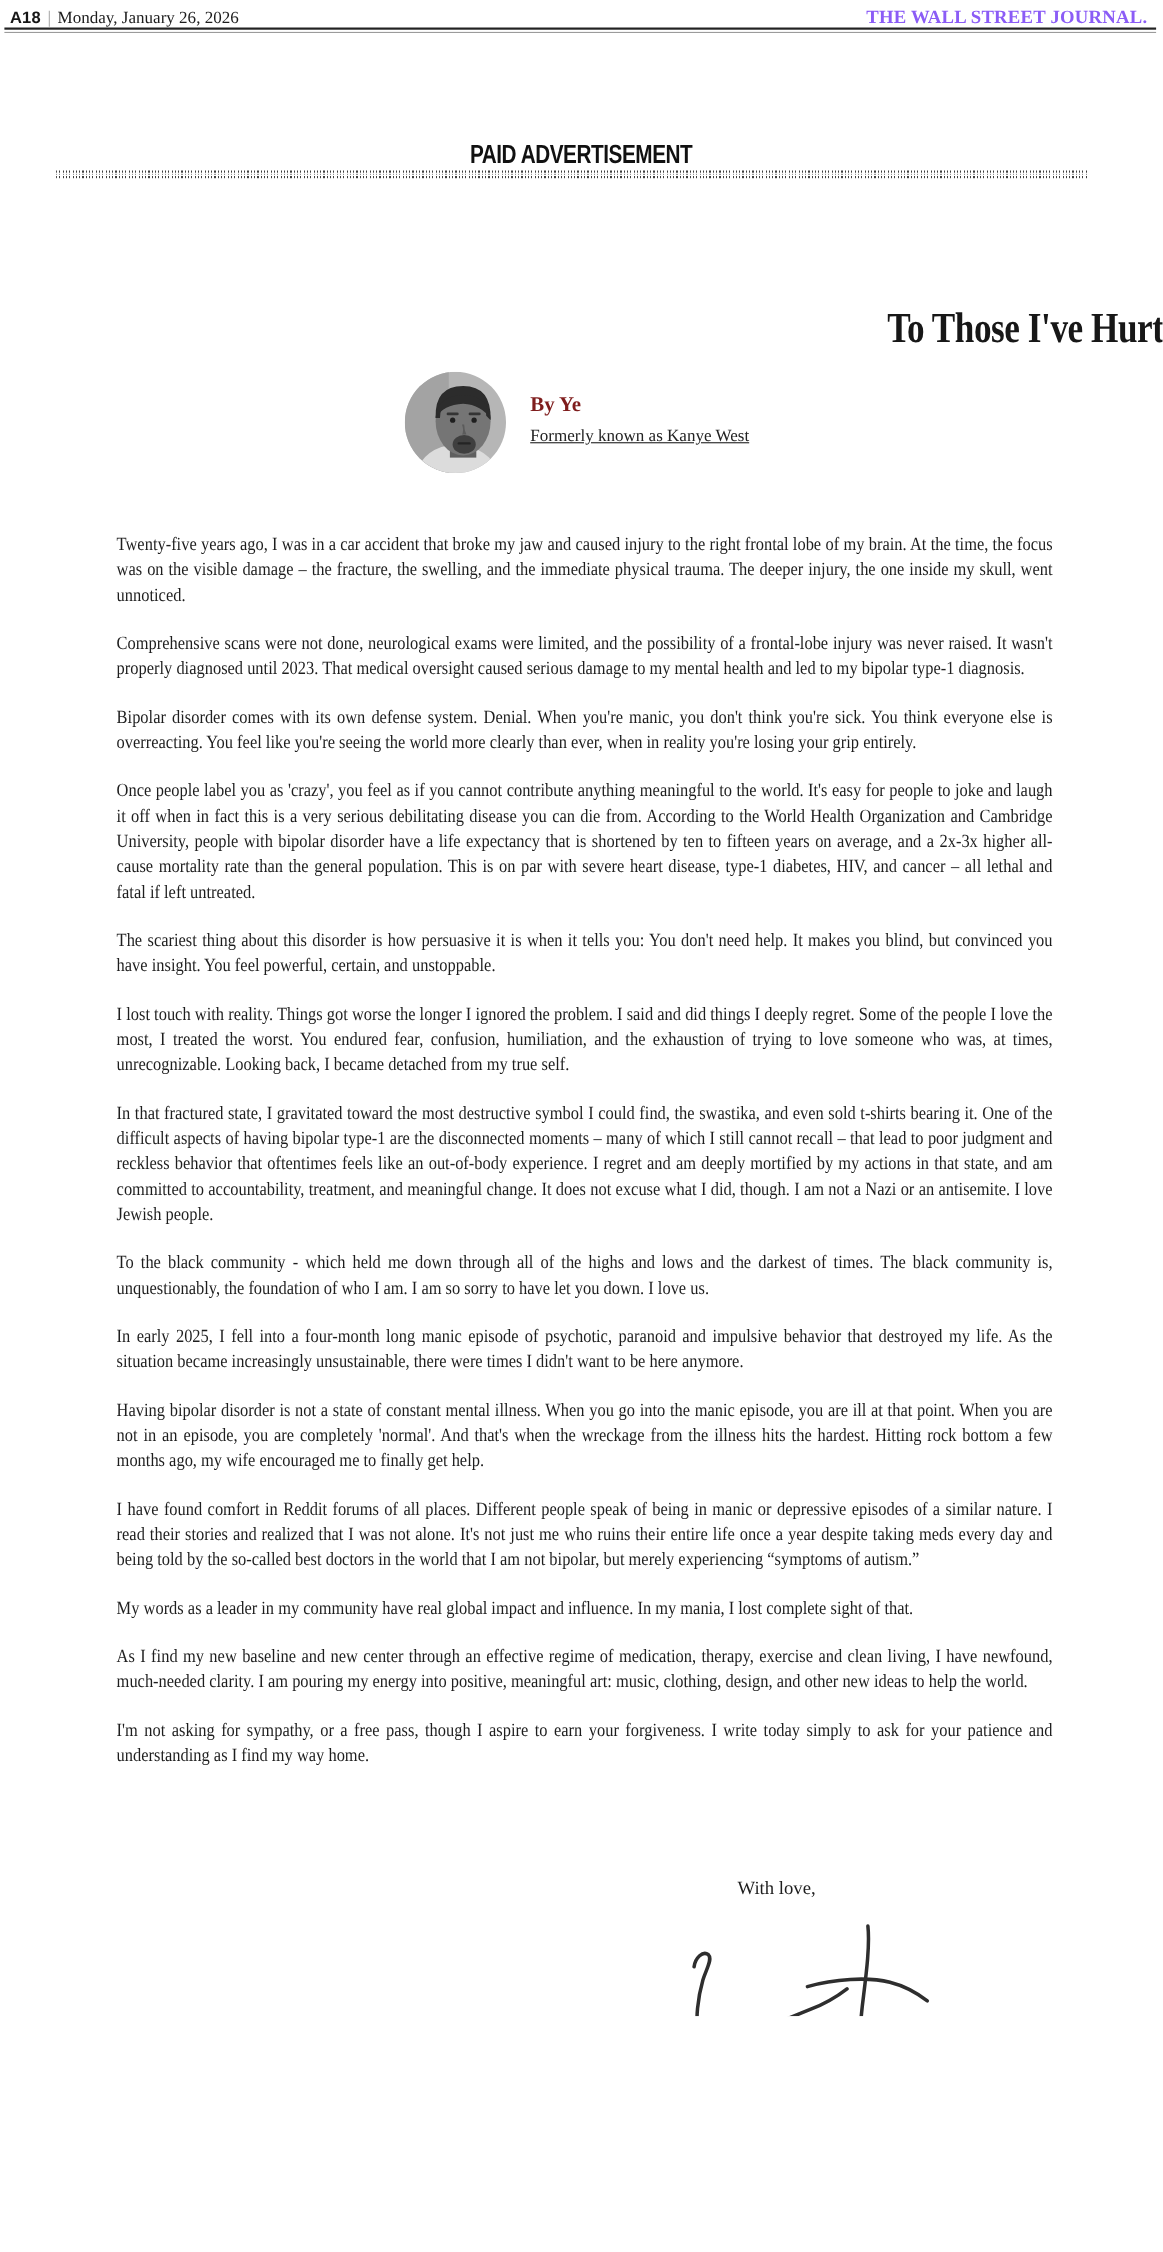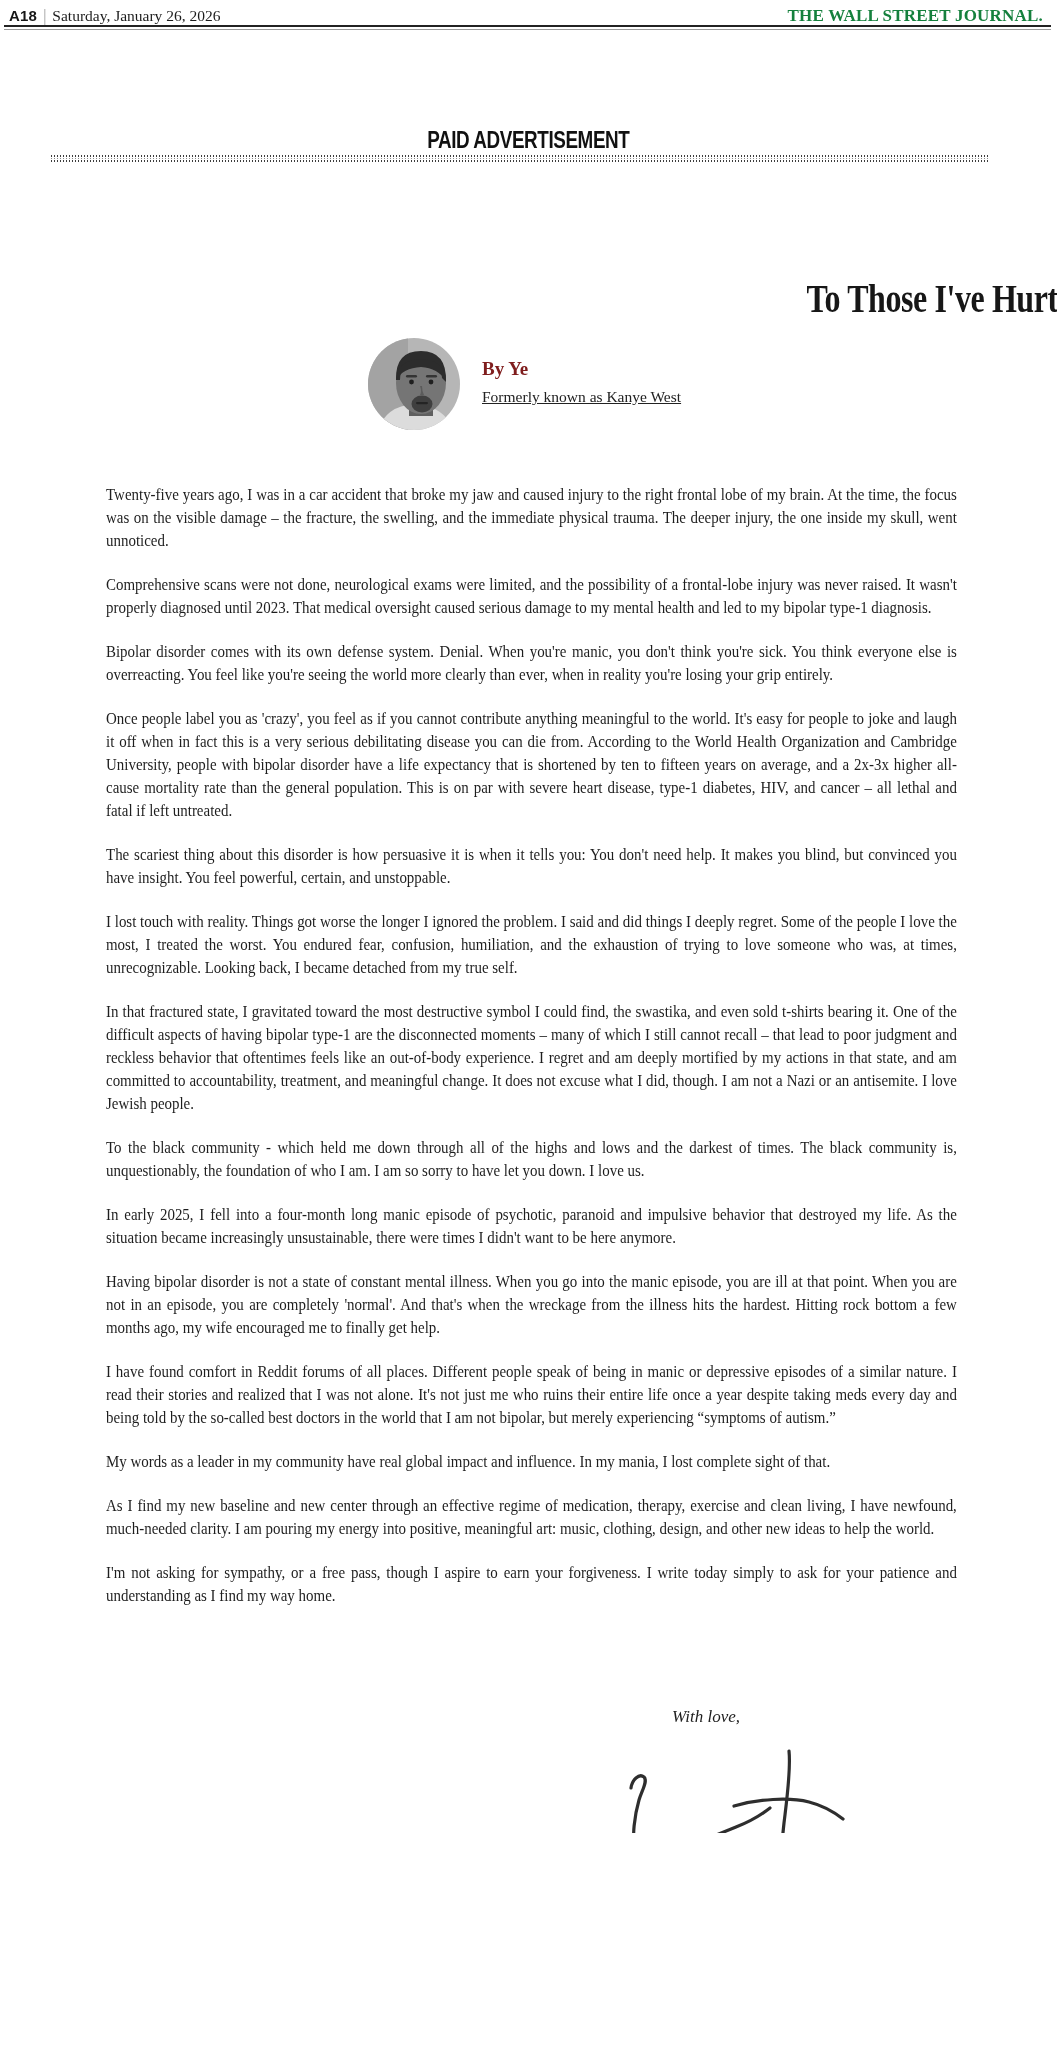--- a/index.html
+++ b/index.html
@@ -28,21 +28,21 @@
     font-size: 15px;
     letter-spacing: 0.2px;
     color: #161616;
   }
   .sep { color: #9a9a9a; font-size: 16px; margin: 0 6px; font-weight: normal; }
   .date { font-size: 15.5px; color: #1c1c1c; }
   .masthead-title {
     font-size: 17px;
     font-weight: bold;
     letter-spacing: 0.2px;
-    color: #15803d;
+    color: #8b5cf6;
   }
   .header-rule {
     position: absolute;
     top: 25px; left: 4px; right: 6px;
     border-top: 2.5px solid #222222;
     height: 2px;
     border-bottom: 1px solid #9b9b9b;
   }
 
   
@@ -132,21 +132,20 @@
   }
   .letter-body p { margin: 0 0 21px 0; }
 
   
   .closing {
     position: absolute;
     top: 1707px; left: 600px; width: 212px;
     text-align: center;
     font-size: 17px;
     color: #1e1e1e;
-    font-style: italic;
   }
   .signature { position: absolute; top: 1738px; left: 598px; }
 
   
   .footer-left, .footer-right {
     position: absolute;
     top: 1997px;
     font-family: "Liberation Sans", sans-serif;
     font-weight: bold;
     font-size: 15.5px;
@@ -160,21 +159,21 @@
 </style>
 </head>
 <body>
 
 <div class="page">
 
   <div class="masthead-row">
     <div class="masthead-left">
       <span class="pagenum">A18</span>
       <span class="sep">|</span>
-      <span class="date">Saturday, January 26, 2026</span>
+      <span class="date">Monday, January 26, 2026</span>
     </div>
     <div class="masthead-title">THE WALL STREET JOURNAL.</div>
   </div>
   <div class="header-rule"></div>
 
   <div class="ad-label-wrap">
     <span class="ad-label">PAID ADVERTISEMENT</span>
   </div>
   <div class="dotted-rule dotted-top"></div>
 

